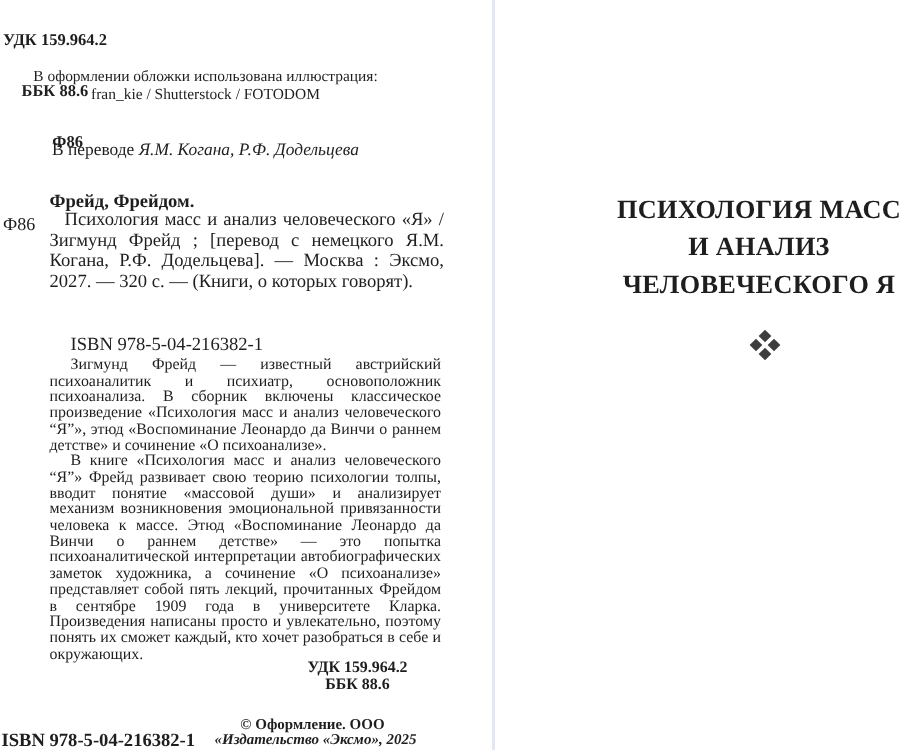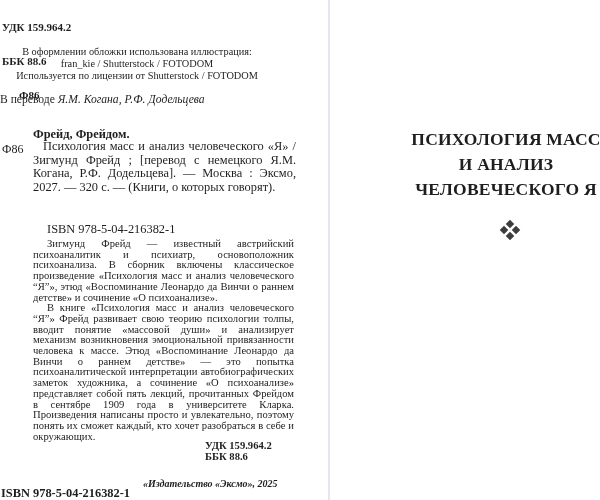--- a/index.html
+++ b/index.html
@@ -4,21 +4,21 @@
 <style>
   html, body { margin:0; padding:0; }
   body {
     width:600px; height:500px;
     background:#ffffff;
     color:#1e1e1e;
     font-family:"Liberation Serif", serif;
     position:relative;
     overflow:hidden;
   }
-  .abs { position:absolute; }
+  .abs { position:absolute;text-align:center; }
 
   
   .top-codes {
     left:2px; top:-1px;
     font-weight:bold; font-size:11px; line-height:11.4px;
     white-space:pre;
   }
   .top-codes .fcode { padding-left:17px; }
 
   .cover-credit {
@@ -91,21 +91,20 @@
 
     <div class="abs top-codes">
       <div>УДК 159.964.2</div>
       <div>ББК 88.6</div>
       <div class="fcode">Ф86</div>
     </div>
 
     <div class="abs cover-credit">
       <div>В оформлении обложки использована иллюстрация:</div>
       <div>fran_kie / Shutterstock / FOTODOM</div>
-      <div>Используется по лицензии от Shutterstock / FOTODOM</div>
     </div>
 
     <div class="abs translator">
       <span>В переводе </span><i>Я.М. Когана, Р.Ф. Додельцева</i>
     </div>
 
     <div class="abs card-author">Фрейд, Фрейдом.</div>
     <div class="abs card-code">Ф86</div>
     <p class="abs card-desc">Психология масс и анализ человеческого «Я» / Зигмунд Фрейд ; [перевод с немецкого Я.М. Когана, Р.Ф. Додельцева]. — Москва : Эксмо, 2027. — 320 с. — (Книги, о которых говорят).</p>
     <div class="abs card-isbn">ISBN 978-5-04-216382-1</div>
@@ -116,20 +115,21 @@
     </div>
 
     <div class="abs bottom-codes">
       <div>УДК 159.964.2</div>
       <div>ББК 88.6</div>
     </div>
 
     <div class="abs isbn-bottom">ISBN 978-5-04-216382-1</div>
 
     <div class="abs copyright">
+      <div>© Оформление. ООО</div>
       <div class="indent2">«Издательство «Эксмо», 2025</div>
     </div>
   </div>
 
   <div class="abs divider"></div>
 
   <div>
     <div class="abs book-title">
       <div>ПСИХОЛОГИЯ МАСС</div>
       <div>И АНАЛИЗ</div>

